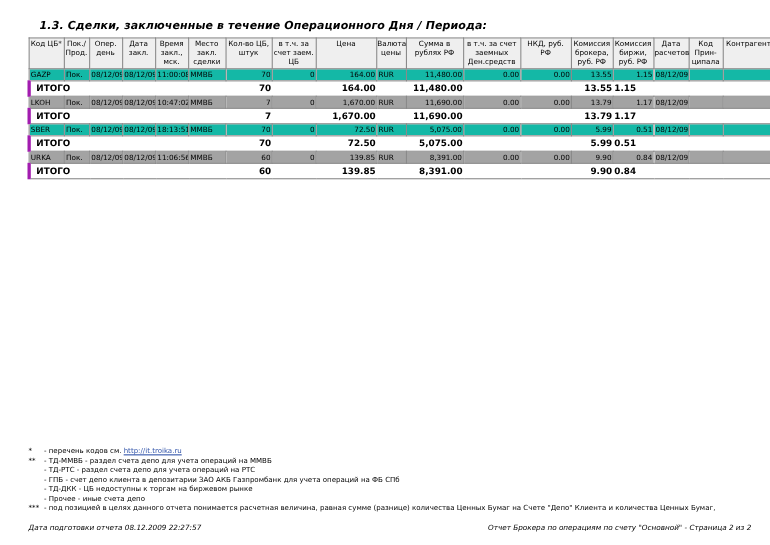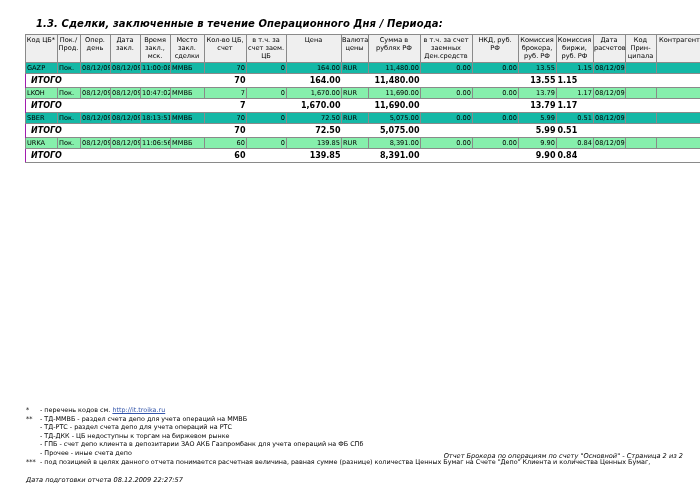--- a/index.html
+++ b/index.html
@@ -8,36 +8,36 @@
   .title { position: absolute; left: 36px; top: 18px; font-size: 10px;
            font-weight: bold; font-style: italic; letter-spacing: 0.1px; }
   table.deals { position: absolute; left: 25px; top: 34px; width: 658px;
                 border-collapse: collapse; table-layout: fixed; font-size: 6.6px; }
   table.deals th { background: #efefef; font-weight: normal; text-align: center;
                    vertical-align: top; border: 1px solid #8a8a8a; padding: 1px 1px 2px 0;
                    line-height: 8px; height: 24px; }
   table.deals td { border: 1px solid #8a8a8a; padding: 0 1px; height: 10px; line-height: 10px;
                    white-space: nowrap; overflow: hidden; }
   tr.row-white td { background: #14b8a6; }
-  tr.row-gray td { background: #86efac; }
+  tr.row-gray td { background: #a3a3a3; }
   td.r { text-align: right; }
   td.c { }
   td.l { text-align: left; }
   tr.total td { border: none; background: #fff; font-weight: bold; font-size: 8px;
                 height: 13px; line-height: 13px; }
-  tr.total td.firstc { border-left: 1px solid #a21caf; padding-left: 5px; font-style: italic; }
+  tr.total td.firstc { border-left: 3px solid #a21caf; padding-left: 5px; }
   tr.total td.lastc { border-right: 1px solid #8a8a8a; }
   tr.total.last td { border-bottom: 1px solid #8a8a8a; }
   .notes { position: absolute; left: 26px; top: 406px; font-size: 6.4px; line-height: 8.6px; }
   .note-row { display: flex; }
   .note-mark { width: 14px; flex: none; }
   .note-indent { padding-left: 14px; }
   .note-link { color: #3355aa; text-decoration: underline; }
   .footer-left { position: absolute; left: 26px; top: 476px; font-size: 6.6px; font-style: italic; text-align: right; }
-  .footer-right { position: absolute; right: 17px; top: 452px; font-size: 6.6px; font-style: italic; padding-left: 28px; }
+  .footer-right { position: absolute; right: 17px; top: 476px; font-size: 6.6px; font-style: italic; padding-left: 28px; }
 </style>
 </head>
 <body>
 
 <div class="title">1.3. Сделки, заключенные в течение Операционного Дня / Периода:</div>
 
 <table class="deals">
   <colgroup>
     <col style="width:32px">
       <col style="width:23px">
@@ -59,21 +59,21 @@
       <col style="width:47px">
   </colgroup>
   <thead>
     <tr>
       <th>Код ЦБ*</th>
       <th>Пок./ Прод.</th>
       <th>Опер. день</th>
       <th>Дата закл.</th>
       <th>Время закл., мск.</th>
       <th>Место закл. сделки</th>
-      <th>Кол-во ЦБ, счет</th>
+      <th>Кол-во ЦБ, штук</th>
       <th>в т.ч. за счет заем. ЦБ</th>
       <th>Цена</th>
       <th>Валюта цены</th>
       <th>Сумма в рублях РФ</th>
       <th>в т.ч. за счет заемных Ден.средств</th>
       <th>НКД, руб. РФ</th>
       <th>Комиссия брокера, руб. РФ</th>
       <th>Комиссия биржи, руб. РФ</th>
       <th>Дата расчетов</th>
       <th>Код Прин- ципала</th>
@@ -233,22 +233,22 @@
     <span class="note-mark">*</span>
     <span>
       <span>- перечень кодов см. </span><span class="note-link">http://it.troika.ru</span>
     </span>
   </div>
   <div class="note-row">
     <span class="note-mark">**</span>
     <span>- ТД-ММВБ - раздел счета депо для учета операций на ММВБ</span>
   </div>
   <div class="note-indent">- ТД-РТС - раздел счета депо для учета операций на РТС</div>
+  <div class="note-indent">- ГПБ - счет депо клиента в депозитарии ЗАО АКБ Газпромбанк для учета операций на ФБ СПб</div>
   <div class="note-indent">- ТД-ДКК - ЦБ недоступны к торгам на биржевом рынке</div>
-  <div class="note-indent">- ГПБ - счет депо клиента в депозитарии ЗАО АКБ Газпромбанк для учета операций на ФБ СПб</div>
   <div class="note-indent">- Прочее - иные счета депо</div>
   <div class="note-row">
     <span class="note-mark">***</span>
     <span>- под позицией в целях данного отчета понимается расчетная величина, равная сумме (разнице) количества Ценных Бумаг на Счете "Депо" Клиента и количества Ценных Бумаг,</span>
   </div>
 </div>
 
 <div class="footer-left">Дата подготовки отчета   08.12.2009 22:27:57</div>
 <div class="footer-right">Отчет Брокера по операциям по счету "Основной"  - Страница 2 из 2</div>
 

